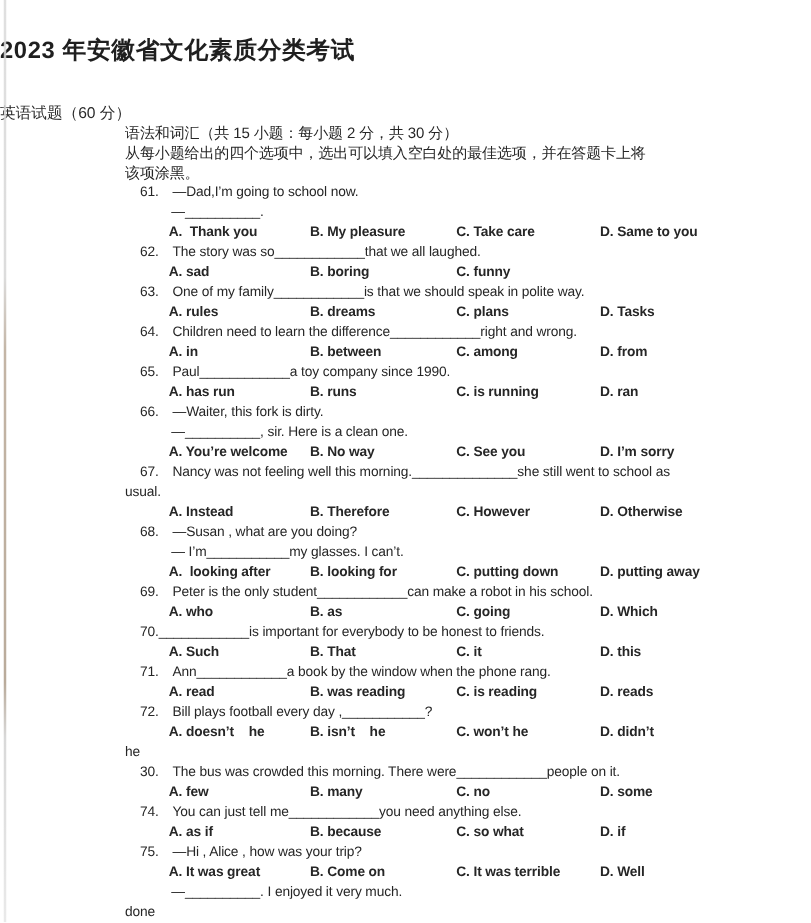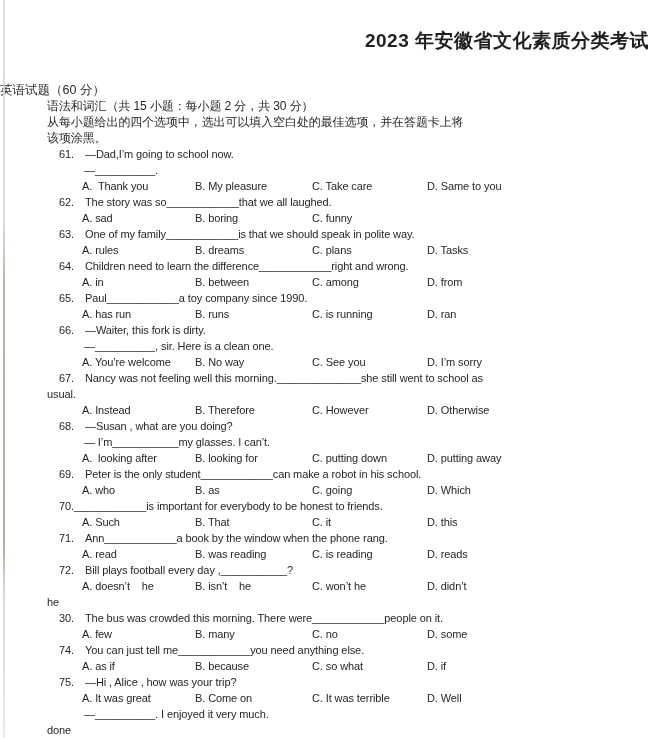--- a/index.html
+++ b/index.html
@@ -12,45 +12,45 @@
     color:#262626;
     box-sizing:border-box;
     padding-top:30px;
   }
   .edge{
     position:absolute;left:3px;top:0;bottom:0;width:2px;
     background:linear-gradient(#dadada 0%,#d6d6d6 30%,#b9a896 38%,#ad9c89 74%,#d2d2d2 80%,#e6e6e6 100%);
     opacity:.85;
   }
   .doc-title{
-    margin:0;text-align:right;
+    margin:0;text-align:left;
     font-size:19px;font-weight:700;line-height:22px;
     letter-spacing:.5px;color:#1f1f1f;
   }
   .subtitle{
     margin-top:30px;text-align:left;
     font-size:12.5px;line-height:16px;color:#2a2a2a;
   }
   .content{
-    padding-left:47px;padding-right:12px;
+    padding-left:100px;padding-right:12px;
     font-size:11px;line-height:16px;letter-spacing:-0.1px;
   }
   .content .heading,.content .instr{font-size:12px;white-space:pre;}
   .row{white-space:pre;}
   .stem{padding-left:12px;}
   .qnum{display:inline-block;width:26px;}
   .qnum.tight{width:auto;}
   .reply{padding-left:37px;}
   .wrapline{padding-left:0;}
   .options{
     margin-left:35px;
     display:grid;
     grid-template-columns:113px 117px 115px auto;
   }
-  .opt{white-space:pre;overflow:visible;}
+  .opt{white-space:pre;overflow:visible;font-weight:bold;}
 </style>
 </head>
 <body>
 
 <div class="page">
   <div class="edge"></div>
   <h1 class="doc-title">2023 年安徽省文化素质分类考试</h1>
   <div class="subtitle">英语试题（60 分）</div>
   <div class="content">
     <div class="heading">语法和词汇（共 15 小题：每小题 2 分，共 30 分）</div>

